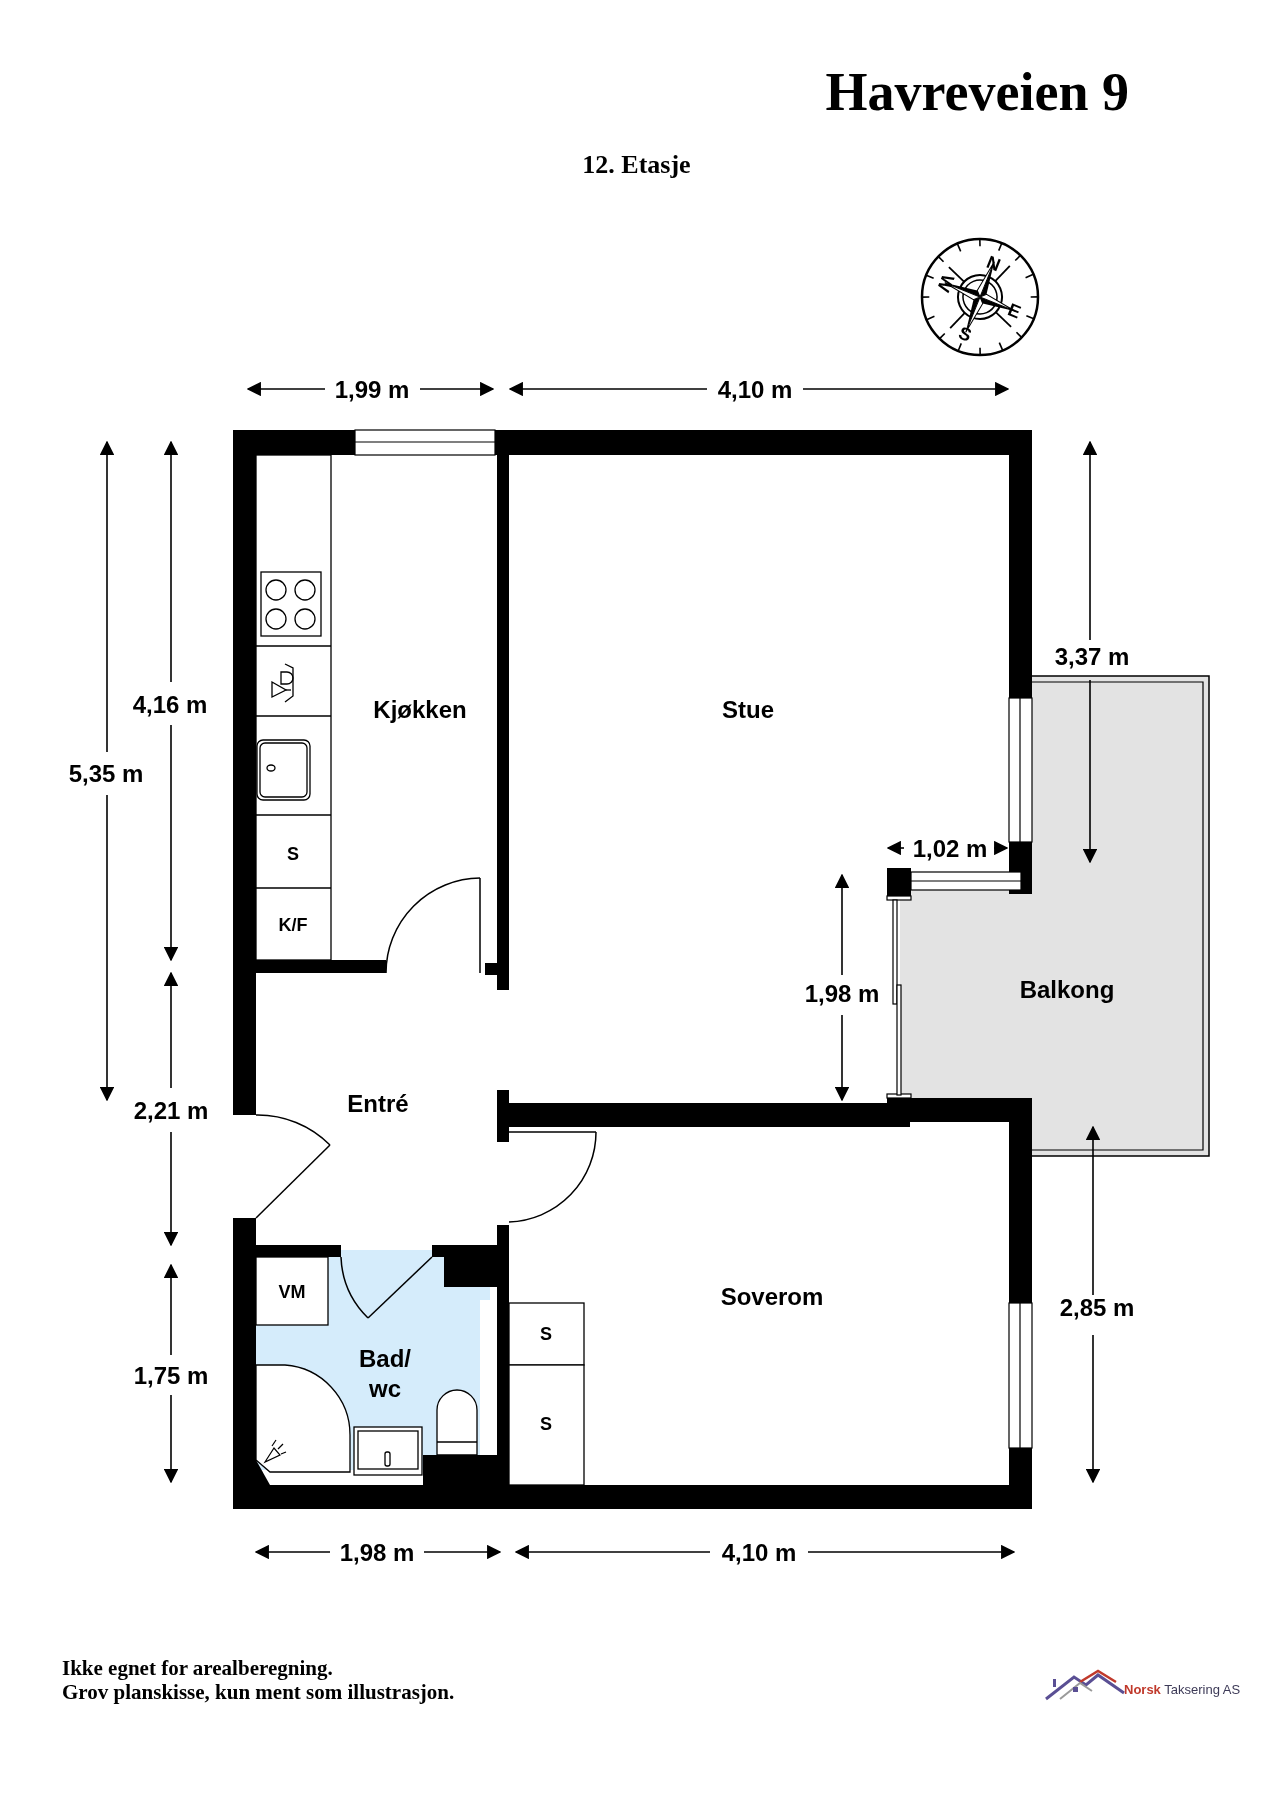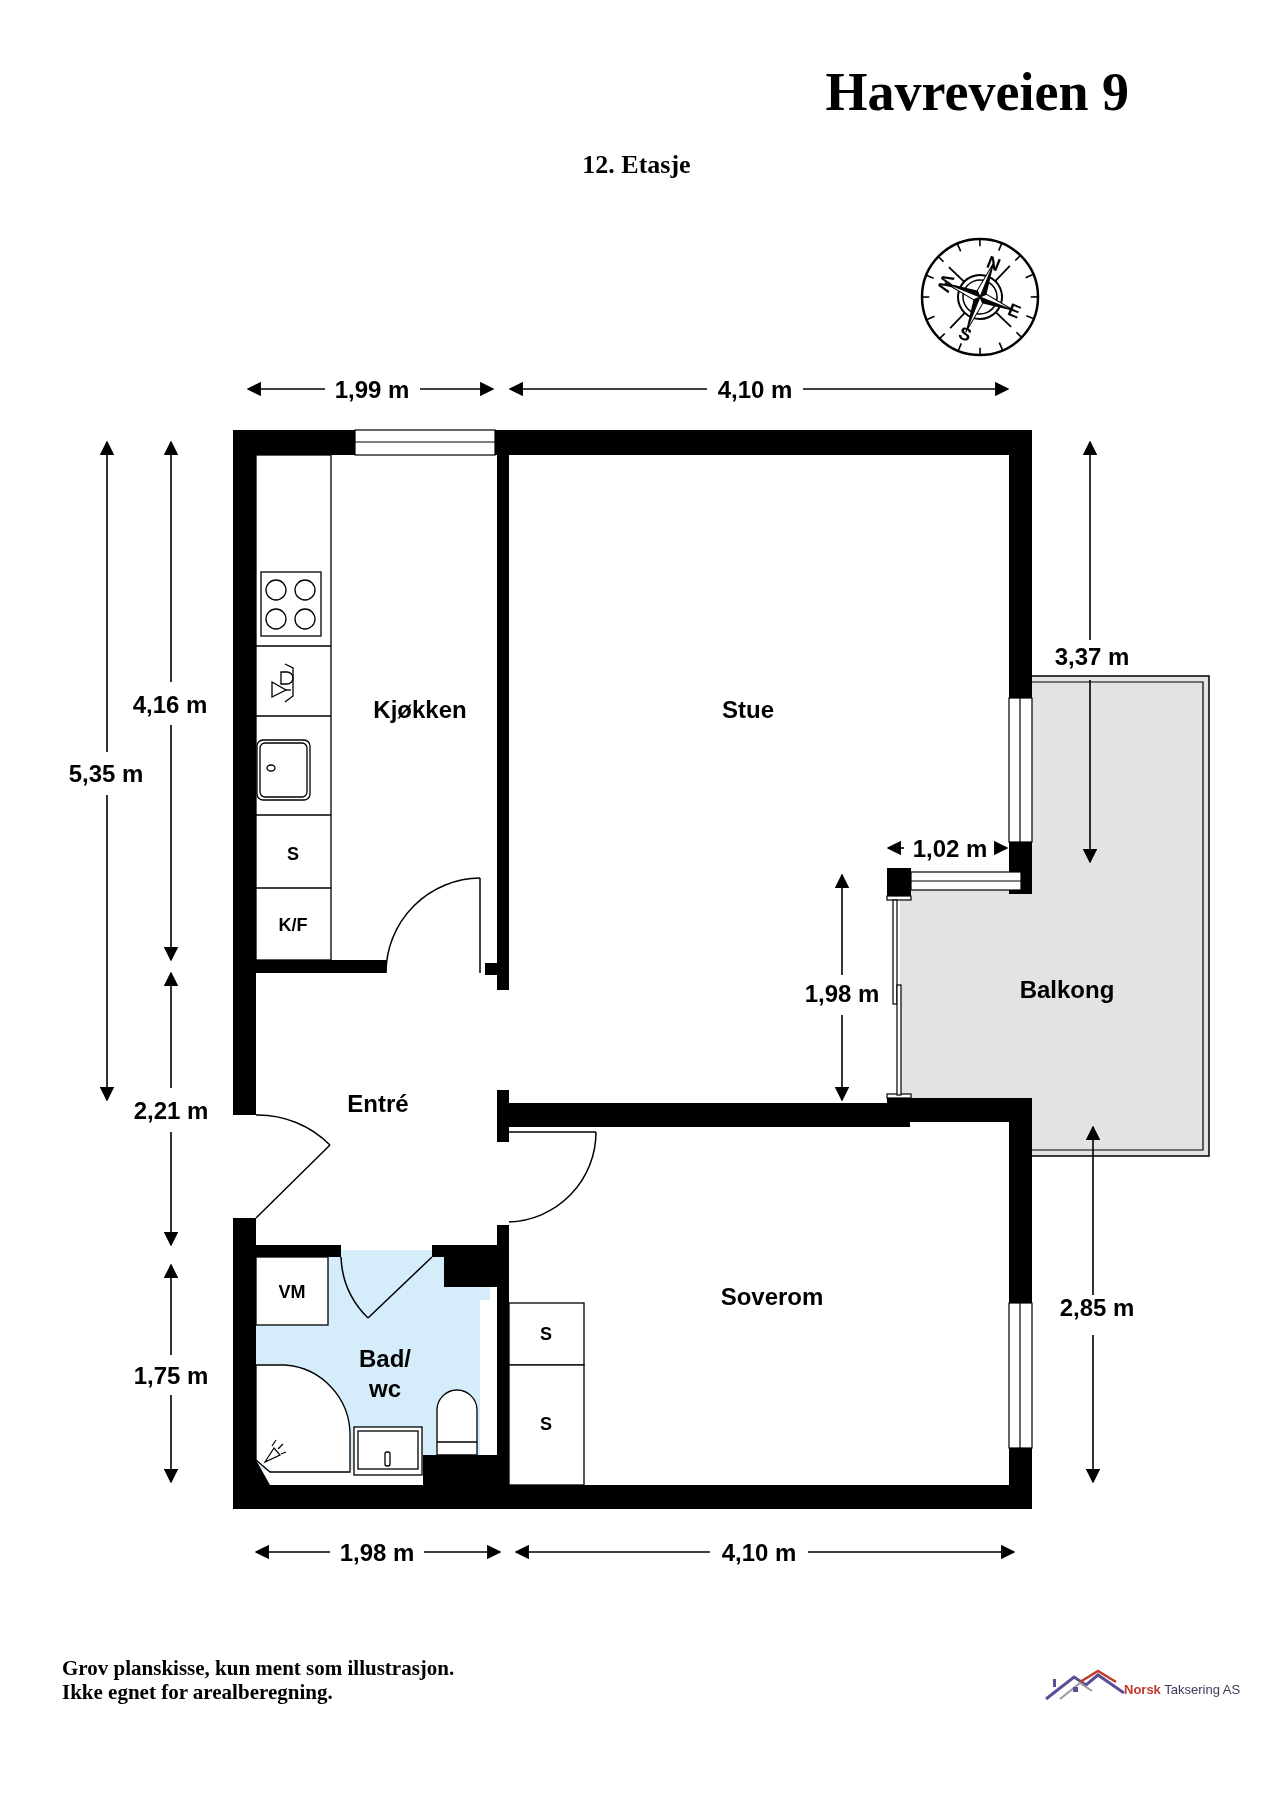--- a/index.html
+++ b/index.html
@@ -263,22 +263,22 @@
   <text class="dim" x="170" y="713" text-anchor="middle">4,16 m</text>
   <text class="dim" x="171" y="1119" text-anchor="middle">2,21 m</text>
   <text class="dim" x="171" y="1384" text-anchor="middle">1,75 m</text>
   <text class="dim" x="1092" y="665" text-anchor="middle">3,37 m</text>
   <text class="dim" x="1097" y="1316" text-anchor="middle">2,85 m</text>
   <text class="dim" x="950" y="857" text-anchor="middle">1,02 m</text>
   <text class="dim" x="842" y="1002" text-anchor="middle">1,98 m</text>
 </svg>
 
 <div class="disclaimer">
+  <div>Ikke egnet for arealberegning.</div>
   <div>Grov planskisse, kun ment som illustrasjon.</div>
-  <div>Ikke egnet for arealberegning.</div>
 </div>
 
 <svg class="logo" viewBox="0 0 200 40">
   <path d="M6,36 L34,14 L46,22 L58,12 L84,30" fill="none" stroke="#5a4f94" stroke-width="3"></path>
   <path d="M40,19 L58,8 L76,19" fill="none" stroke="#c0392b" stroke-width="2.5"></path>
   <path d="M20,36 L40,20 L52,28" fill="none" stroke="#9a9a9a" stroke-width="2"></path>
   <rect x="13" y="16" width="3" height="8" fill="#5a4f94"></rect>
   <rect x="33" y="24" width="5" height="5" fill="#5a4f94"></rect>
 </svg>
 <div class="logo-text"><span class="red">Norsk</span><span> Taksering AS</span></div>

